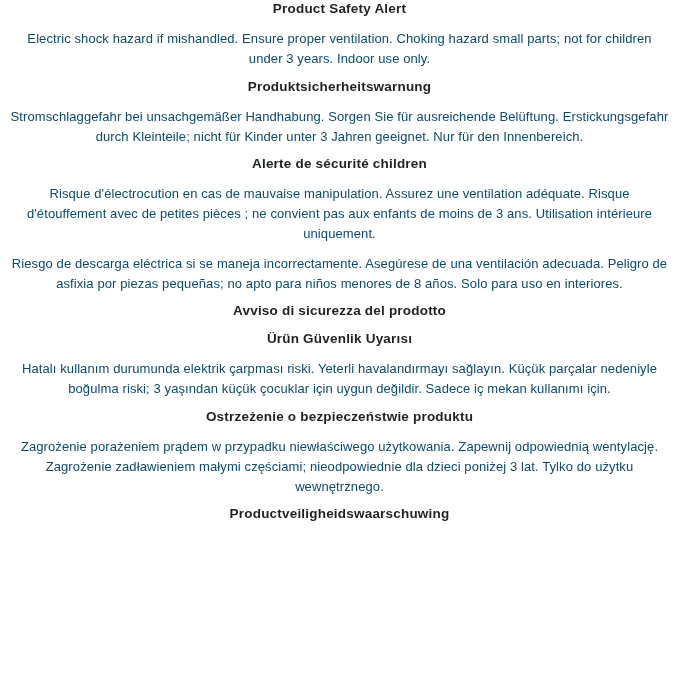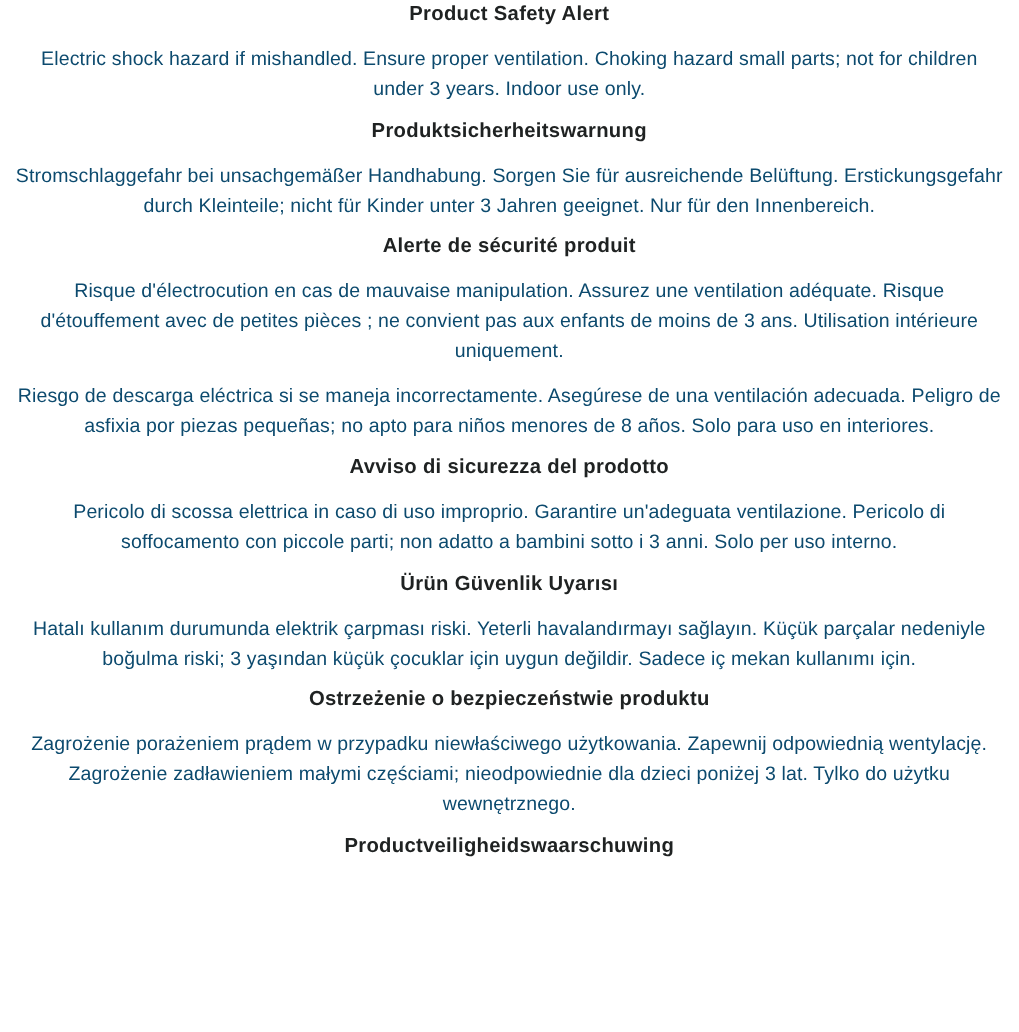--- a/index.html
+++ b/index.html
@@ -48,31 +48,30 @@
       <h3 class="heading">Product Safety Alert</h3>
       <p class="body-text">Electric shock hazard if mishandled. Ensure proper ventilation. Choking hazard small parts; not for children under 3 years. Indoor use only.</p>
     </section>
 
     <section class="alert-section">
       <h3 class="heading">Produktsicherheitswarnung</h3>
       <p class="body-text">Stromschlaggefahr bei unsachgemäßer Handhabung. Sorgen Sie für ausreichende Belüftung. Erstickungsgefahr durch Kleinteile; nicht für Kinder unter 3 Jahren geeignet. Nur für den Innenbereich.</p>
     </section>
 
     <section class="alert-section">
-      <h3 class="heading">Alerte de sécurité produit</h3>
+      <h3 class="heading">Alerte de sécurité children</h3>
       <p class="body-text">Risque d'électrocution en cas de mauvaise manipulation. Assurez une ventilation adéquate. Risque d'étouffement avec de petites pièces ; ne convient pas aux enfants de moins de 3 ans. Utilisation intérieure uniquement.</p>
     </section>
 
     <section class="alert-section">
       <p class="body-text">Riesgo de descarga eléctrica si se maneja incorrectamente. Asegúrese de una ventilación adecuada. Peligro de asfixia por piezas pequeñas; no apto para niños menores de 8 años. Solo para uso en interiores.</p>
     </section>
 
     <section class="alert-section">
       <h3 class="heading">Avviso di sicurezza del prodotto</h3>
-      <p class="body-text">Pericolo di scossa elettrica in caso di uso improprio. Garantire un'adeguata ventilazione. Pericolo di soffocamento con piccole parti; non adatto a bambini sotto i 3 anni. Solo per uso interno.</p>
     </section>
 
 
     <section class="alert-section">
       <h3 class="heading">Ürün Güvenlik Uyarısı</h3>
       <p class="body-text">Hatalı kullanım durumunda elektrik çarpması riski. Yeterli havalandırmayı sağlayın. Küçük parçalar nedeniyle boğulma riski; 3 yaşından küçük çocuklar için uygun değildir. Sadece iç mekan kullanımı için.</p>
     </section>
 
     <section class="alert-section">
       <h3 class="heading">Ostrzeżenie o bezpieczeństwie produktu</h3>

